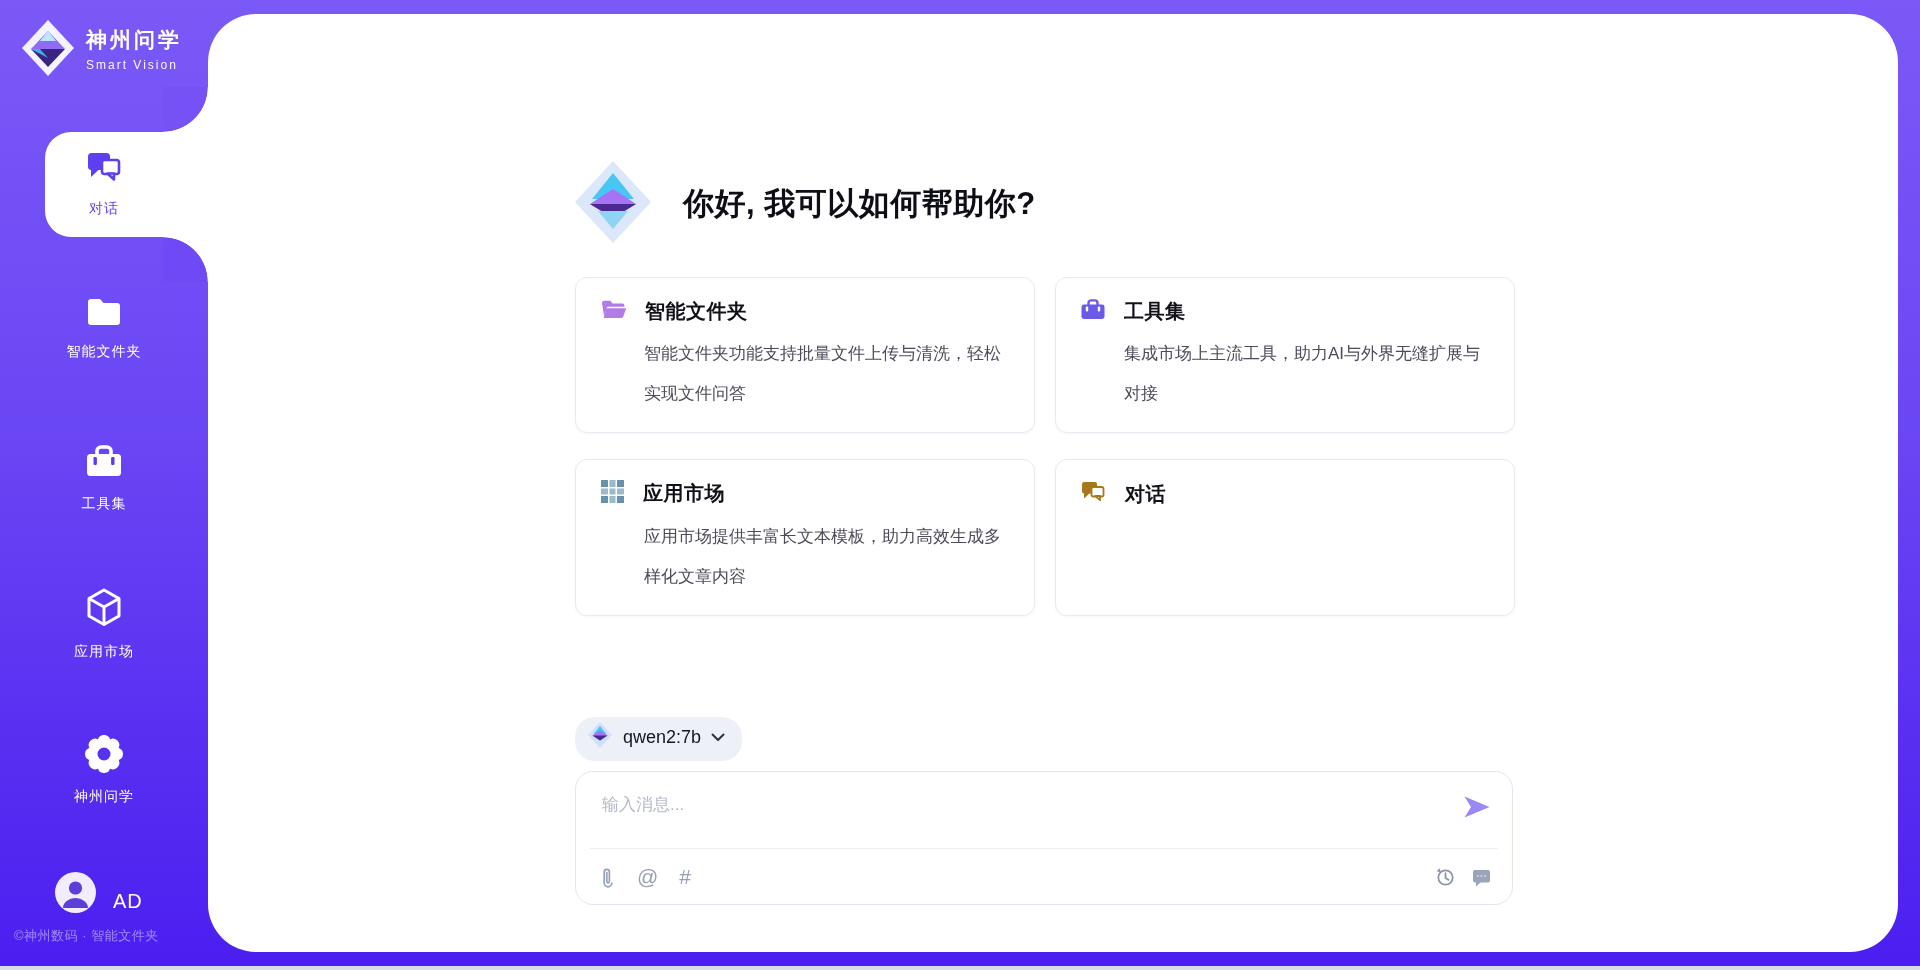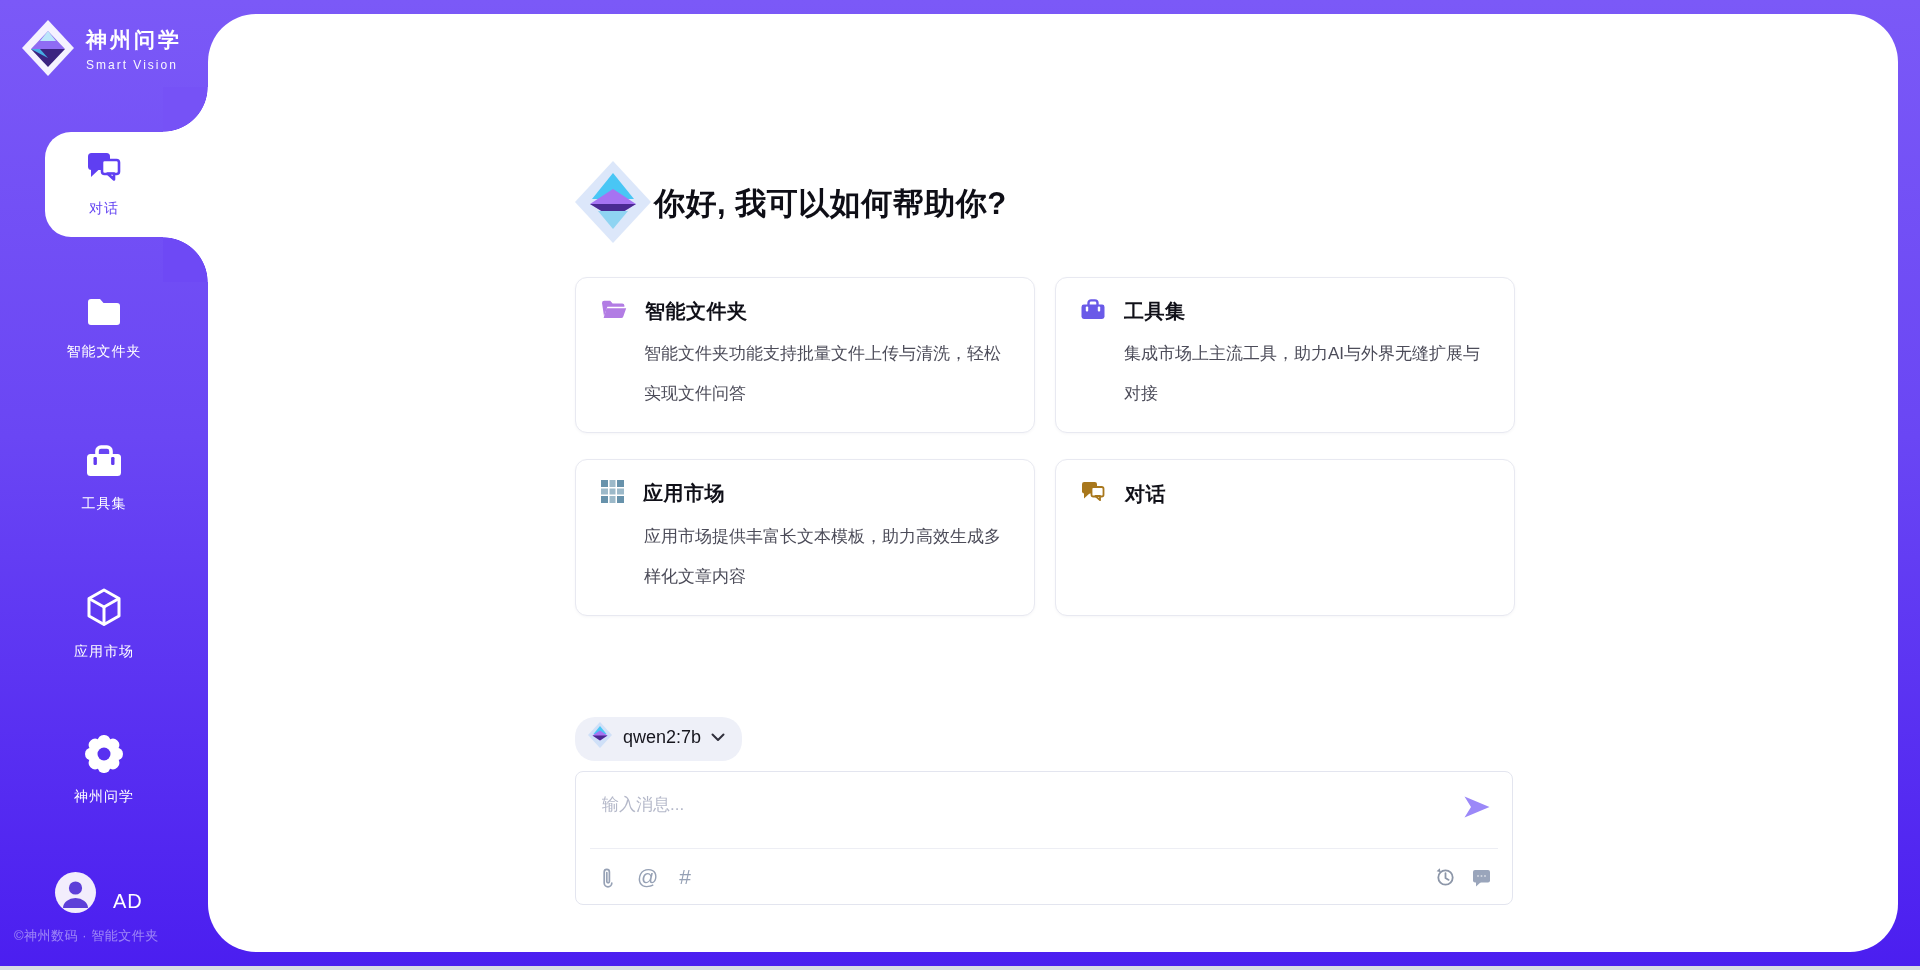--- a/index.html
+++ b/index.html
@@ -27,33 +27,33 @@
   .nav-chat{top:147px;}
   .nav-folders{top:294px;}
   .nav-tools{top:442px;}
   .nav-market{top:586px;}
   .nav-settings{top:733px;}
   .user{position:absolute;left:55px;top:872px;display:flex;align-items:flex-end;gap:17px;}
   .avatar{width:41px;height:41px;border-radius:50%;background:#f2edfc;display:flex;align-items:center;justify-content:center;overflow:hidden;}
   .user-name{color:#fff;font-size:20px;letter-spacing:1px;}
   .side-footer{position:absolute;left:14px;top:927px;color:rgba(255,255,255,.45);font-size:13px;letter-spacing:.5px;}
   
-  .hero{position:absolute;left:572px;top:160px;height:88px;display:flex;align-items:center;gap:0;}
+  .hero{position:absolute;left:572px;top:160px;height:88px;display:flex;align-items:center;gap:29px;}
   .hero-text{font-size:31px;font-weight:bold;color:#0e0e16;letter-spacing:.5px;}
   
   .cards{position:absolute;left:575px;top:277px;width:940px;display:grid;grid-template-columns:460px 460px;column-gap:20px;row-gap:26px;}
   .card{box-sizing:border-box;background:#fff;border:1px solid #e8e9f1;border-radius:12px;min-height:126px;padding:19px 24px 18px 24px;box-shadow:0 1px 3px rgba(30,30,80,.04);cursor:pointer;}
   .card-head{display:flex;align-items:center;gap:18px;}
   .card-title{font-size:20px;font-weight:bold;color:#101018;letter-spacing:.5px;}
   .card-desc{margin-left:44px;margin-top:9px;font-size:17px;line-height:40px;color:#4c4c59;}
   
   .model-pill{position:absolute;left:575px;top:717px;height:40px;display:inline-flex;align-items:center;gap:10px;background:#eef0f8;border-radius:20px;padding:0 17px 4px 12px;cursor:pointer;}
   .model-name{font-size:18px;color:#15151d;}
   
-  .composer{position:absolute;left:575px;top:771px;width:938px;height:134px;box-sizing:border-box;background:#fff;border:1.5px solid #e3e5ef;border-radius:8px;}
+  .composer{position:absolute;left:575px;top:771px;width:938px;height:134px;box-sizing:border-box;background:#fff;border:1.5px solid #e3e5ef;border-radius:18px;}
   .composer input{position:absolute;left:24px;top:15px;width:850px;height:34px;border:none;outline:none;font-size:17px;color:#30303a;background:transparent;font-family:inherit;}
   .composer input::placeholder{color:#b4b8c9;}
   .send-btn{position:absolute;right:20px;top:21px;width:30px;height:28px;display:flex;align-items:center;justify-content:center;cursor:pointer;}
   .comp-divider{position:absolute;left:14px;right:14px;top:76px;border-top:1px solid #edeef4;}
   .comp-toolbar{position:absolute;left:24px;right:20px;top:88px;height:34px;display:flex;align-items:center;justify-content:space-between;}
   .tool-group{display:flex;align-items:center;gap:21px;}
   .tool-group.right{gap:15px;}
   .glyph-btn{font-size:21px;color:#96a1b5;cursor:pointer;line-height:20px;}
   .icon-btn{cursor:pointer;display:flex;align-items:center;}
 </style>

